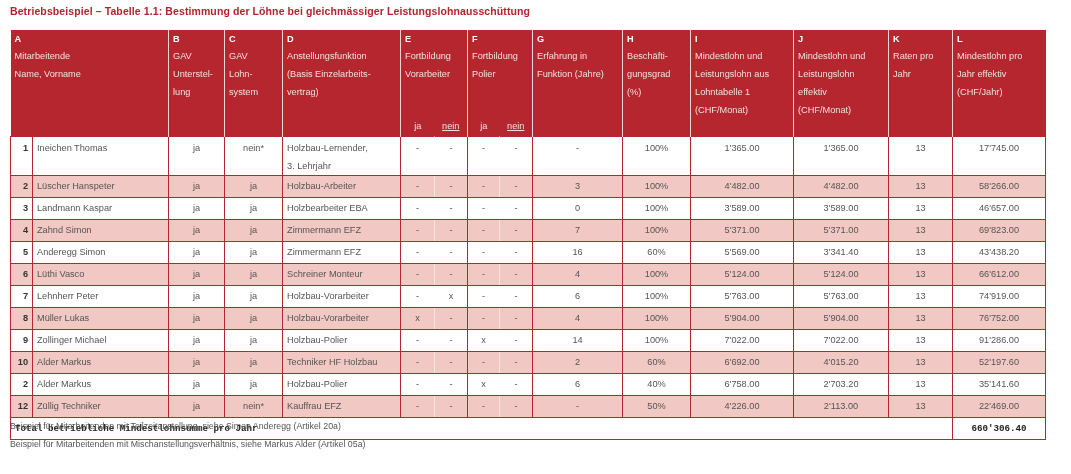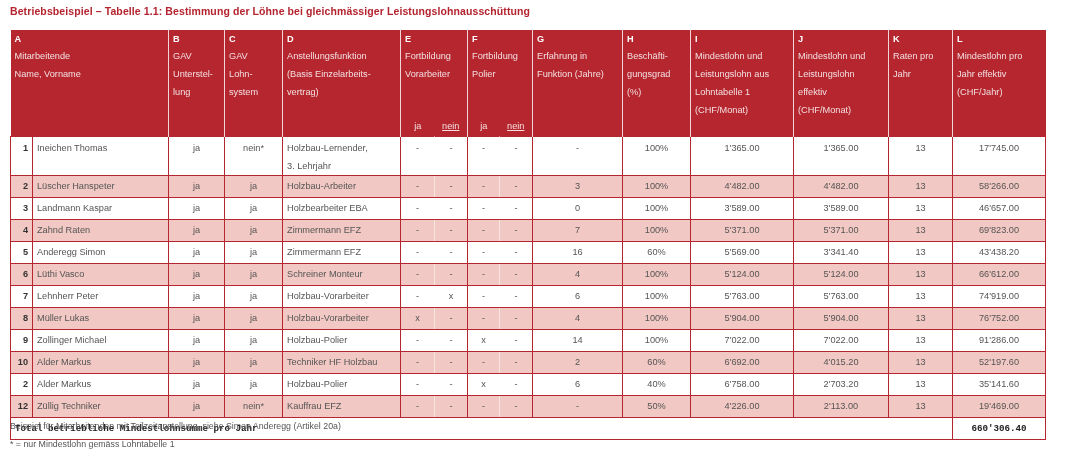--- a/index.html
+++ b/index.html
@@ -138,21 +138,21 @@
         <td class="c sub-r">-</td>
         <td class="c">0</td>
         <td class="c">100%</td>
         <td class="c">3'589.00</td>
         <td class="c">3'589.00</td>
         <td class="c">13</td>
         <td class="c">46'657.00</td>
       </tr>
       <tr class="pink">
         <td class="num">4</td>
-        <td>Zahnd Raten</td>
+        <td>Zahnd Simon</td>
         <td class="c">ja</td>
         <td class="c">ja</td>
         <td>Zimmermann EFZ</td>
         <td class="c sub-l">-</td>
         <td class="c sub-r">-</td>
         <td class="c sub-l">-</td>
         <td class="c sub-r">-</td>
         <td class="c">7</td>
         <td class="c">100%</td>
         <td class="c">5'371.00</td>
@@ -287,27 +287,27 @@
         <td>Kauffrau EFZ</td>
         <td class="c sub-l">-</td>
         <td class="c sub-r">-</td>
         <td class="c sub-l">-</td>
         <td class="c sub-r">-</td>
         <td class="c">-</td>
         <td class="c">50%</td>
         <td class="c">4'226.00</td>
         <td class="c">2'113.00</td>
         <td class="c">13</td>
-        <td class="c">19'469.00</td>
+        <td class="c">22'469.00</td>
       </tr>
     </tbody>
   <tbody>
     <tr class="total">
       <td colspan="14">Total betriebliche Mindestlohnsumme pro Jahr</td>
       <td class="c">660'306.40</td>
     </tr>
   </tbody>
 </table>
 
 <div class="notes">
   <div>Beispiel für Mitarbeitenden  mit Teilzeitanstellung, siehe Simon Anderegg (Artikel 20a)</div>
-  <div>* = nur Mindestlohn gemäss Lohntabelle 1</div>
+  <div>Beispiel für Mitarbeitenden  mit Mischanstellungsverhältnis, siehe Markus Alder (Artikel 05a)</div>
 </div>
 
 </body></html>

